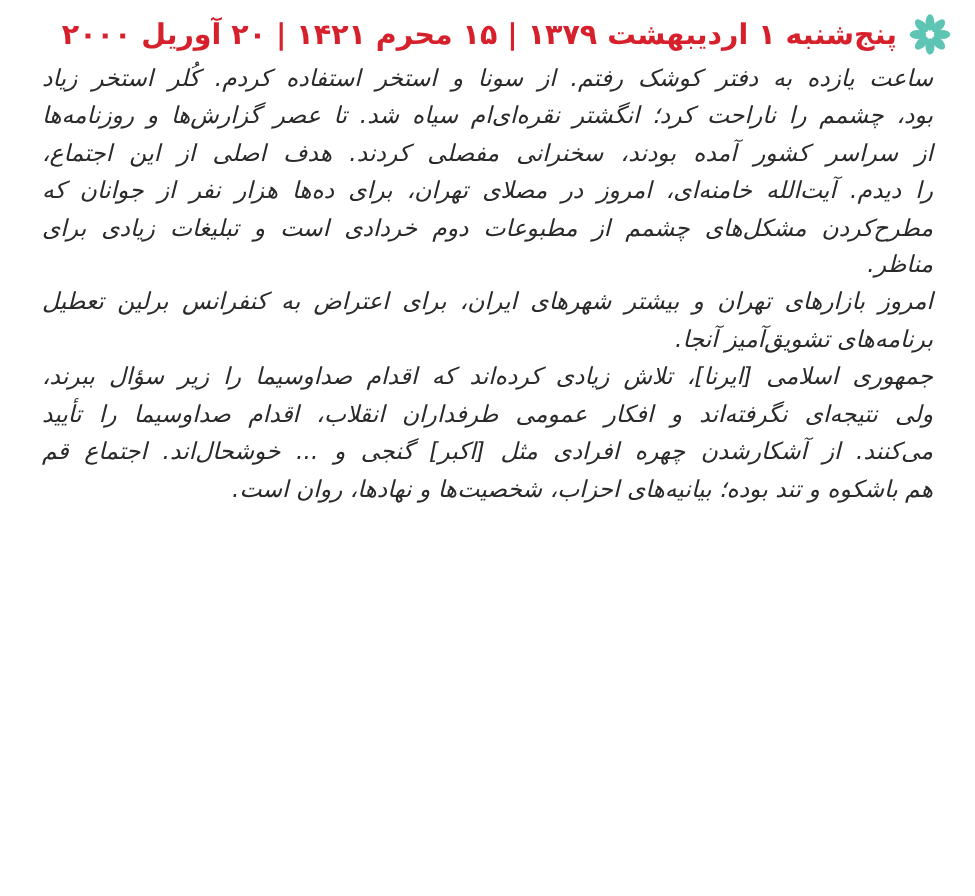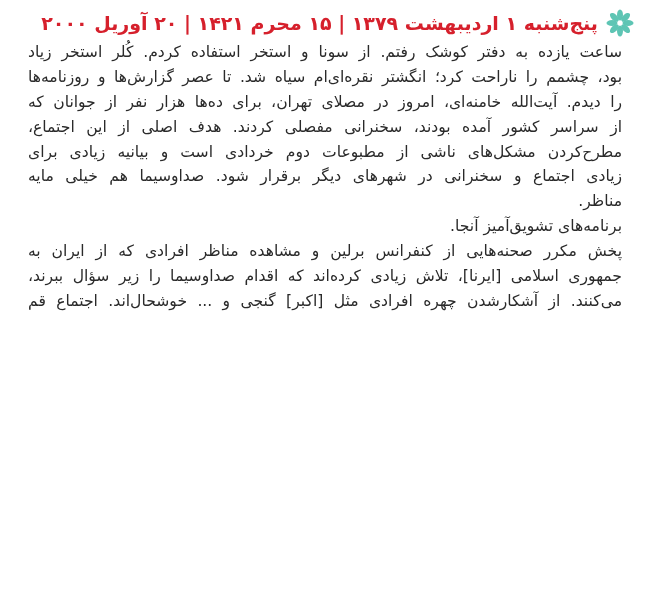--- a/index.html
+++ b/index.html
@@ -48,20 +48,21 @@
       text-align: justify;
       text-align-last: right;
       margin: 0;
     }
     .line {
       display: block;
       white-space: nowrap;
       text-align: justify;
       text-align-last: justify;
       height: 24.9px;
+      font-style: italic;
     }
     .line.last {
       text-align-last: right;
     }
   </style>
 </head>
 <body>
 
 <div class="page">
   <div class="header">
@@ -77,29 +78,30 @@
         <ellipse cx="0" cy="-8" rx="3" ry="5.5" transform="rotate(315)"></ellipse>
         <circle cx="0" cy="0" r="2.2" fill="#ffffff"></circle>
       </g>
     </svg>
     <span class="header-title">پنج‌شنبه ۱ اردیبهشت ۱۳۷۹ | ۱۵ محرم ۱۴۲۱ | ۲۰ آوریل ۲۰۰۰</span>
   </div>
 
   <div class="para">
     <span class="line">ساعت یازده به دفتر کوشک رفتم. از سونا و استخر استفاده کردم. کُلر استخر زیاد</span>
     <span class="line">بود، چشمم را ناراحت کرد؛ انگشتر نقره‌ای‌ام سیاه شد. تا عصر گزارش‌ها و روزنامه‌ها</span>
+    <span class="line">از سراسر کشور آمده بودند، سخنرانی مفصلی کردند. هدف اصلی از این اجتماع،</span>
     <span class="line">را دیدم. آیت‌الله خامنه‌ای، امروز در مصلای تهران، برای ده‌ها هزار نفر از جوانان که</span>
-    <span class="line">از سراسر کشور آمده بودند، سخنرانی مفصلی کردند. هدف اصلی از این اجتماع،</span>
-    <span class="line">مطرح‌کردن مشکل‌های ناشی از مطبوعات دوم خردادی است و بیانیه زیادی برای</span>
-    <span class="line">زیادی اجتماع و سخنرانی در شهرهای دیگر برقرار شود. صداوسیما هم خیلی مایه</span>
+    <span class="line">مطرح‌کردن مشکل‌های چشمم از مطبوعات دوم خردادی است و تبلیغات زیادی برای</span>
     <span class="line last">مناظر.</span>
   </div>
 
   <div class="para">
+    <span class="line">امروز بازارهای تهران و بیشتر شهرهای ایران، برای اعتراض به کنفرانس برلین تعطیل</span>
     <span class="line last">برنامه‌های تشویق‌آمیز آنجا.</span>
   </div>
 
   <div class="para">
-    <span class="line">پخش مکرر صحنه‌هایی از کنفرانس برلین و مشاهده مناظر افرادی که از ایران به</span>
     <span class="line">جمهوری اسلامی [ایرنا]، تلاش زیادی کرده‌اند که اقدام صداوسیما را زیر سؤال ببرند،</span>
+    <span class="line">ولی نتیجه‌ای نگرفته‌اند و افکار عمومی طرفداران انقلاب، اقدام صداوسیما را تأیید</span>
     <span class="line">می‌کنند. از آشکارشدن چهره افرادی مثل [اکبر] گنجی و ... خوشحال‌اند. اجتماع قم</span>
+    <span class="line last">هم باشکوه و تند بوده؛ بیانیه‌های احزاب، شخصیت‌ها و نهادها، روان است.</span>
   </div>
 </div>
 
 </body></html>

